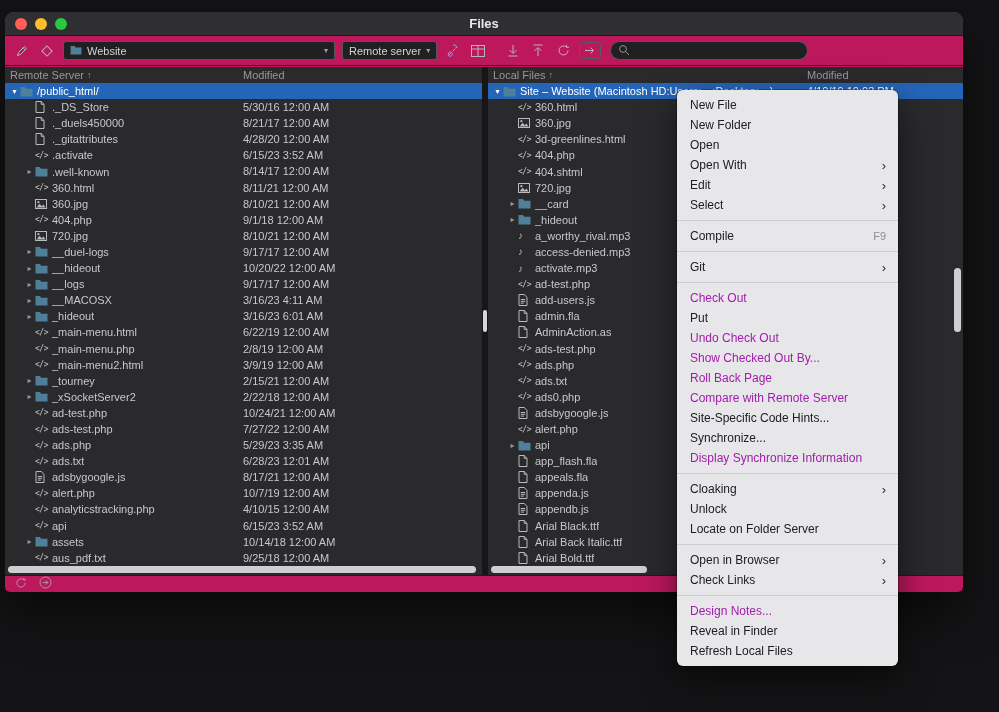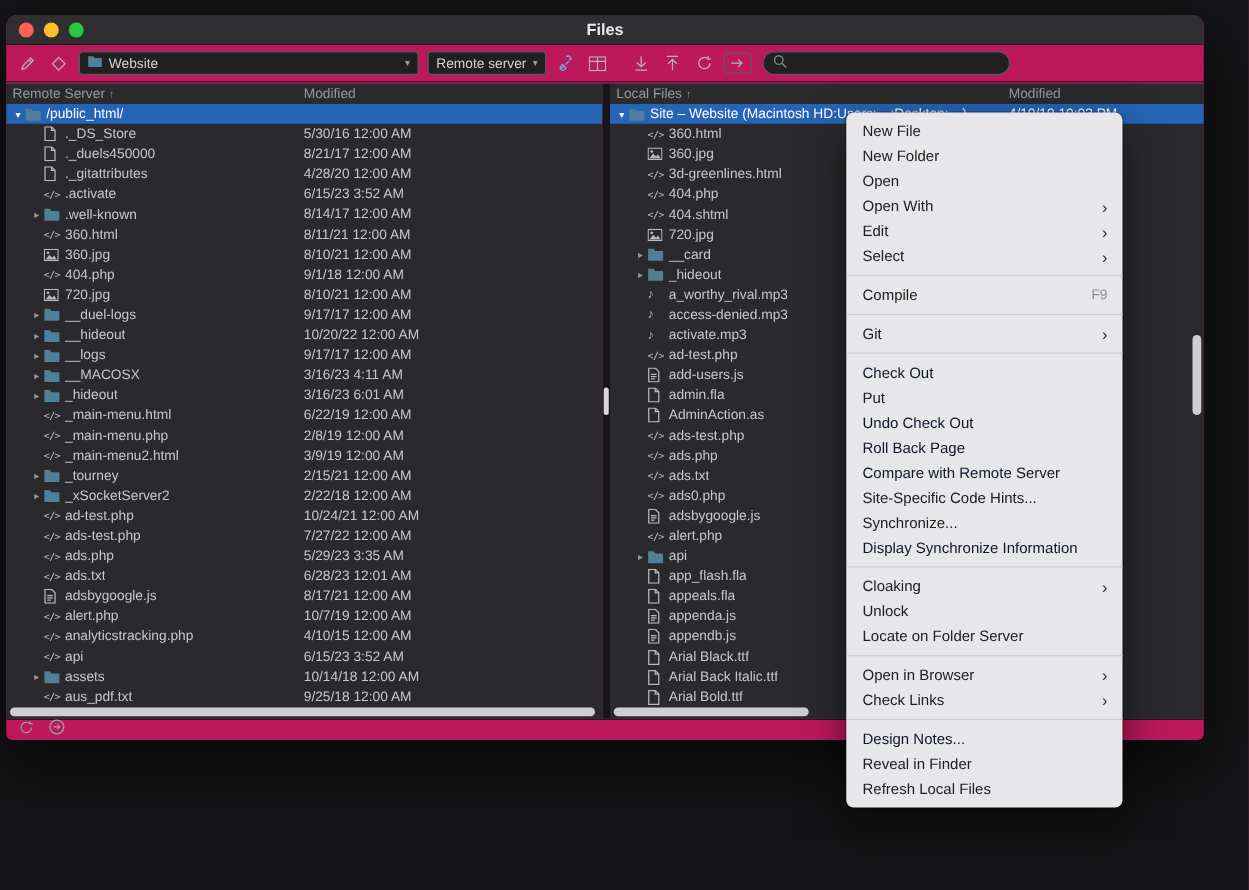--- a/index.html
+++ b/index.html
@@ -47,21 +47,21 @@
 .audio-glyph{font-size:10px;color:#b8babd}
 .hscroll{position:absolute;bottom:0;left:0;right:0;height:10px}
 .hthumb{position:absolute;top:1px;height:7px;border-radius:3.5px;background:#cfcfd2}
 .panel.left .hthumb{left:3px;width:468px}
 .panel.right .hthumb{left:3px;width:156px}
 .vscroll{position:absolute;top:16px;bottom:10px;right:0;width:10px}
 .vthumb{position:absolute;left:1px;top:185px;width:7px;height:64px;border-radius:3.5px;background:#cfcfd2}
 .statusbar{position:absolute;bottom:0;left:0;right:0;height:17px;border-top:1px solid #1d1d20;display:flex;align-items:center;gap:12px;padding-left:10px;border-radius:0 0 5px 5px}
 .menu{position:absolute;left:677px;top:90px;width:221px;background:#e7e6e8;border-radius:6px;padding:5px 0;box-shadow:0 0 0 1px rgba(0,0,0,.25),0 14px 36px rgba(0,0,0,.55);font-size:12px;color:#202022}
 .mi{height:20px;display:flex;align-items:center;padding:0 12px 0 13px}
-.mi.disabled{color:#0f172a}
+.mi.disabled{color:#a21caf}
 .mi .shortcut{margin-left:auto;color:#8d8d90;font-size:11px}
 .mi .subarrow{margin-left:auto;font-size:13px;line-height:1;color:#2a2a2c}
 .msep{height:1px;background:#cdcdd0;margin:5px 0}
 </style>
 </head>
 <body>
 
 <div class="window">
   <div class="titlebar">
     <div class="traffic">
@@ -832,20 +832,23 @@
     <div class="mi disabled">
       <span>Check Out</span>
     </div>
     <div class="mi">
       <span>Put</span>
     </div>
     <div class="mi disabled">
       <span>Undo Check Out</span>
     </div>
     <div class="mi disabled">
+      <span>Show Checked Out By...</span>
+    </div>
+    <div class="mi disabled">
       <span>Roll Back Page</span>
     </div>
     <div class="mi disabled">
       <span>Compare with Remote Server</span>
     </div>
     <div class="mi">
       <span>Site-Specific Code Hints...</span>
     </div>
     <div class="mi">
       <span>Synchronize...</span>

